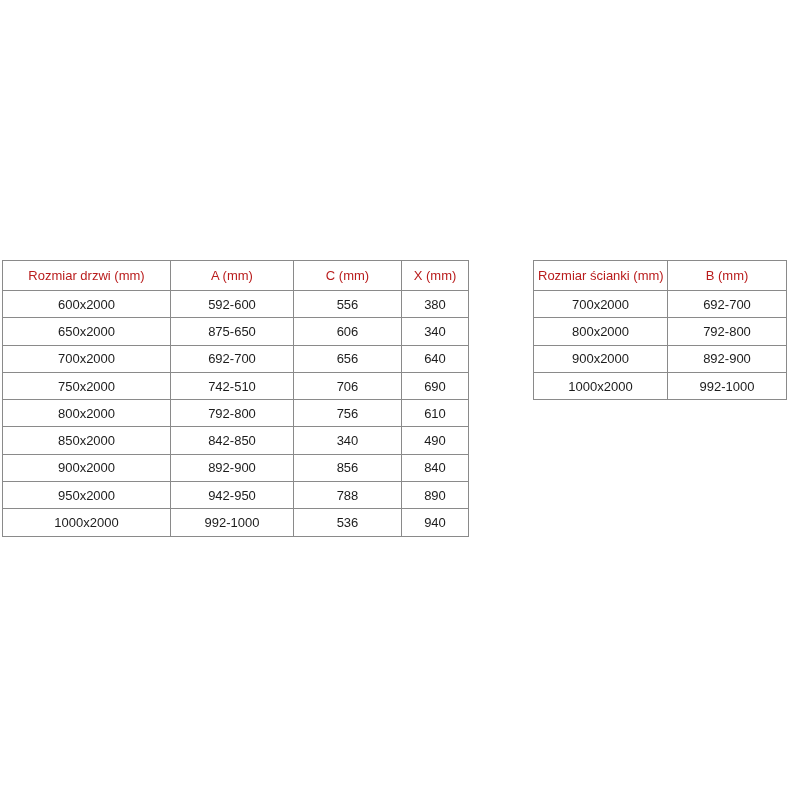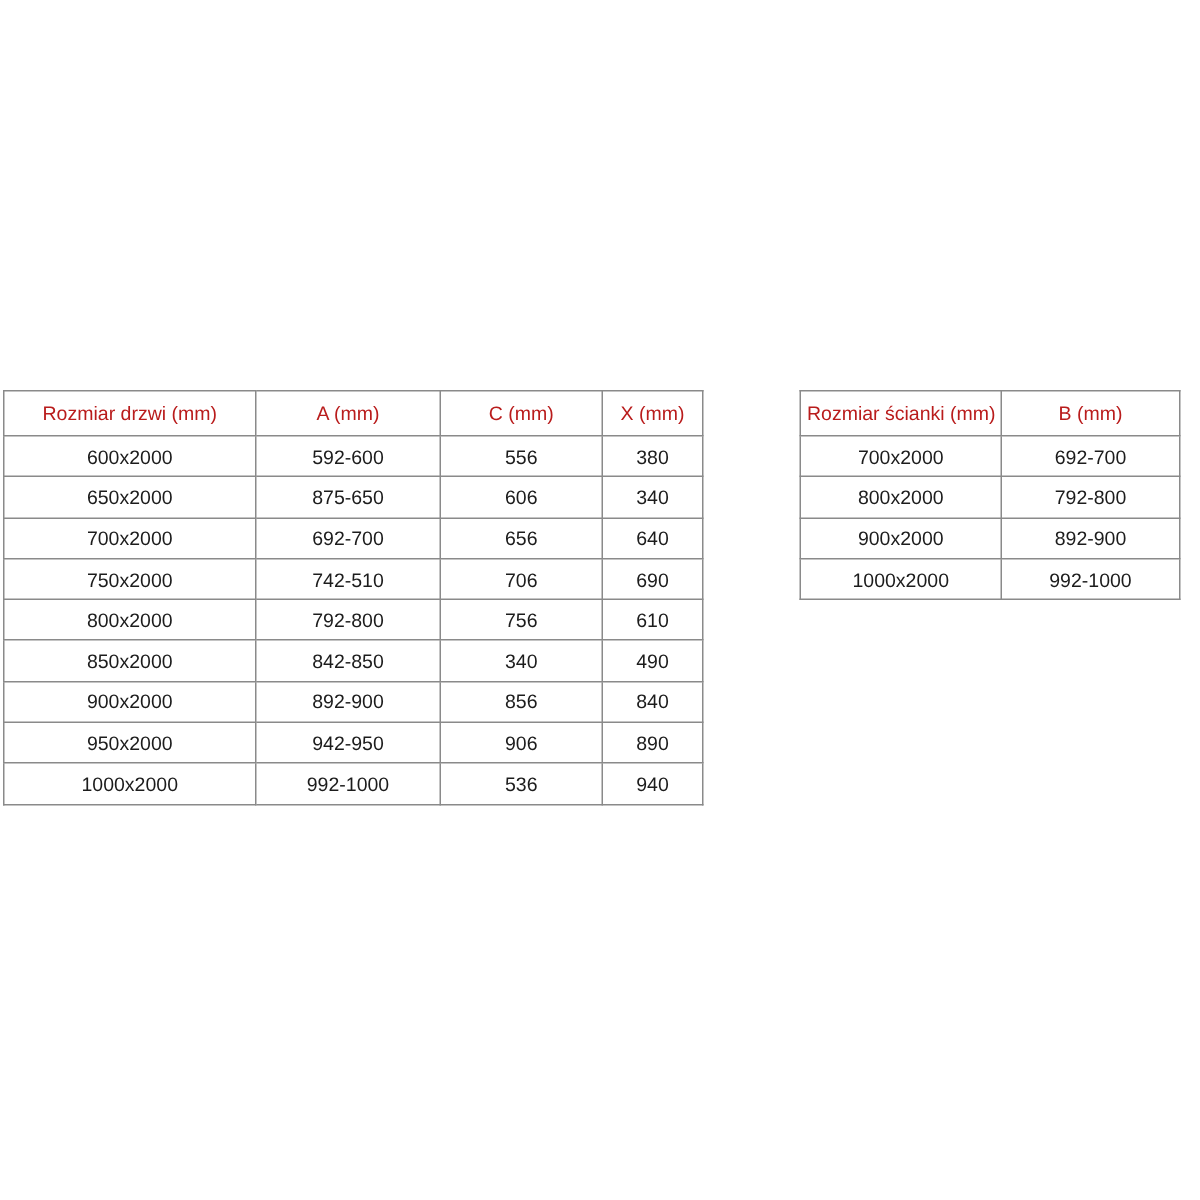--- a/index.html
+++ b/index.html
@@ -114,21 +114,21 @@
         </tr>
         <tr>
           <td>900x2000</td>
           <td>892-900</td>
           <td>856</td>
           <td>840</td>
         </tr>
         <tr>
           <td>950x2000</td>
           <td>942-950</td>
-          <td>906</td>
+          <td>788</td>
           <td>890</td>
         </tr>
         <tr>
           <td>1000x2000</td>
           <td>992-1000</td>
           <td>536</td>
           <td>940</td>
         </tr>
       </tbody>
   </table>

